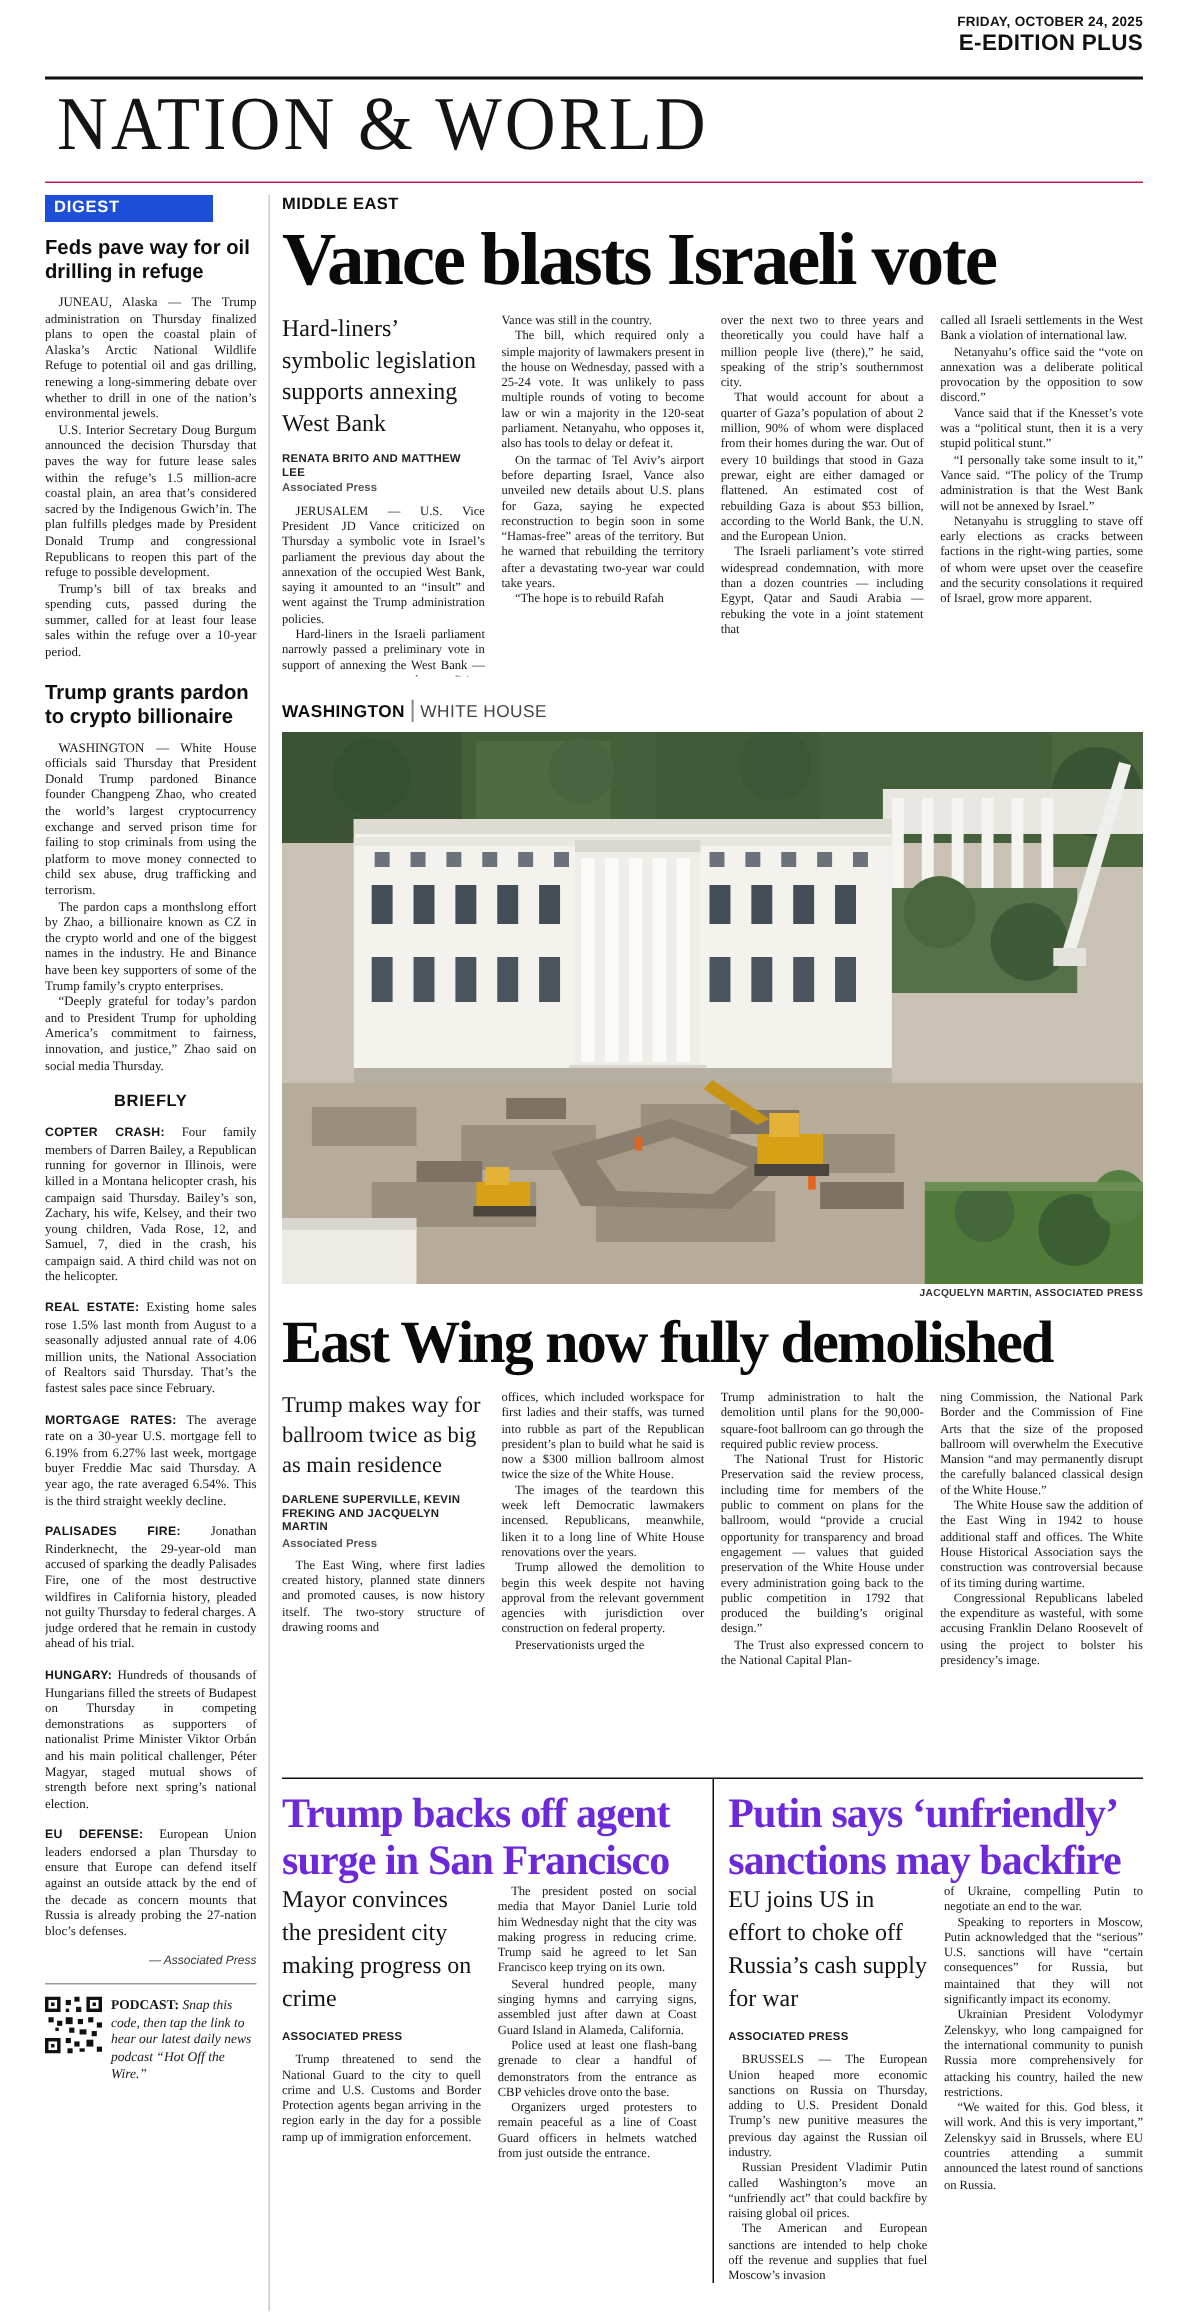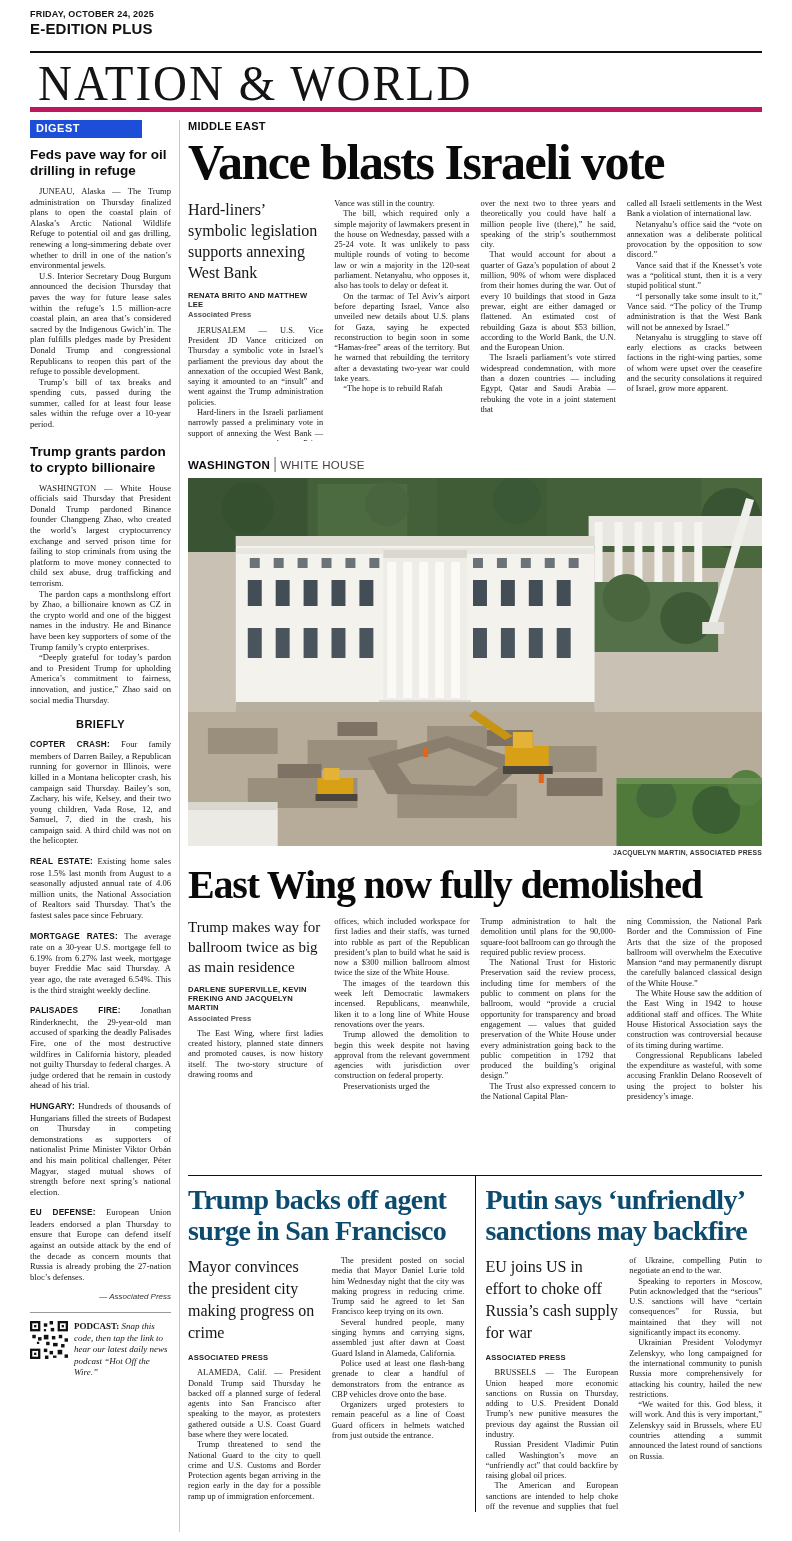--- a/index.html
+++ b/index.html
@@ -8,24 +8,24 @@
     position: relative;
     width: 792px; height: 1541px;
     margin: 0 auto;
     background: #fff;
     font-family: "Liberation Serif", serif;
     color: #111;
     overflow: hidden;
     padding: 0 30px;
   }
   
-  .topbar { padding-top: 9px; }
+  .topbar { padding-top: 9px; text-align: right; }
   .topbar .date  { font: 700 9px/11px "Liberation Sans", sans-serif; color:#111; letter-spacing:.2px; }
   .topbar .edition { font: 700 15px/17px "Liberation Sans", sans-serif; color:#111; letter-spacing:.2px; }
-  .masthead { border-top: 2px solid #111; border-bottom: 5px solid #be185d; margin-top: 14px; padding: 2px 8px 0; }
+  .masthead { border-top: 2px solid #111; border-bottom: 1px solid #be185d; margin-top: 14px; padding: 2px 8px 14px; }
   .masthead h1 {
     font: 400 47px/52px "Liberation Serif", serif;
     letter-spacing: 2px; color:#141414;
     transform: scaleY(1.08); transform-origin: left top;
   }
   
   .content { display: flex; margin-top: 8px; }
   .left-rail { width: 150px; flex: none; padding-right: 8px; border-right: 1px solid #c9c9c9; height: 1412px; overflow: hidden; }
   .main { flex: 1; padding-left: 8px; min-width: 0; }
 
@@ -70,21 +70,21 @@
   
   .ew-headline { font: 700 40px/44px "Liberation Serif", serif; letter-spacing: -1.2px; color:#0a0a0a; margin: 6px 0 10px; white-space: nowrap; }
   .ew-cols { height: 248px; }
 
   
   .bottom-rule { border-top: 1.5px solid #111; margin-top: 10px; }
   .bottom { display: flex; height: 336px; overflow: hidden; }
   .bottom-article { flex: 1 1 0; min-width: 0; padding-top: 8px; }
   .bottom-article.first { padding-right: 10px; border-right: 1px solid #111; }
   .bottom-article.second { padding-left: 10px; }
-  .bottom-headline { font: 700 28px/31px "Liberation Serif", serif; letter-spacing: -0.6px; color:#0c4a6e; margin-bottom: 10px; }
+  .bottom-headline { font: 700 28px/31px "Liberation Serif", serif; letter-spacing: -0.6px; color:#6d28d9; }
   .bottom-cols { display:flex; gap: 11px; overflow:hidden; }
   .bottom-subhead { font: 400 16px/22px "Liberation Serif", serif; color:#141414; margin-bottom: 9px; }
 </style>
 </head>
 <body>
 
 <div class="page">
 
   <div class="topbar">
     <div class="date">FRIDAY, OCTOBER 24, 2025</div>
@@ -362,21 +362,20 @@
 
       <div class="bottom-rule"></div>
 
       <div class="bottom">
         <div class="bottom-article first">
           <h2 class="bottom-headline">Trump backs off agent surge in San Francisco</h2>
           <div class="bottom-cols">
             <div class="col">
               <div class="bottom-subhead">Mayor convinces the president city making progress on crime</div>
               <div class="byline" style="margin-bottom:6px">ASSOCIATED PRESS</div>
-              <p class="body-p">ALAMEDA, Calif. — President Donald Trump said Thursday he backed off a planned surge of federal agents into San Francisco after speaking to the mayor, as protesters gathered outside a U.S. Coast Guard base where they were located.</p>
               <p class="body-p">Trump threatened to send the National Guard to the city to quell crime and U.S. Customs and Border Protection agents began arriving in the region early in the day for a possible ramp up of immigration enforcement.</p>
             </div>
             <div class="col">
               <p class="body-p">The president posted on social media that Mayor Daniel Lurie told him Wednesday night that the city was making progress in reducing crime. Trump said he agreed to let San Francisco keep trying on its own.</p>
               <p class="body-p">Several hundred people, many singing hymns and carrying signs, assembled just after dawn at Coast Guard Island in Alameda, California.</p>
               <p class="body-p">Police used at least one flash-bang grenade to clear a handful of demonstrators from the entrance as CBP vehicles drove onto the base.</p>
               <p class="body-p">Organizers urged protesters to remain peaceful as a line of Coast Guard officers in helmets watched from just outside the entrance.</p>
             </div>
           </div>
         </div>

